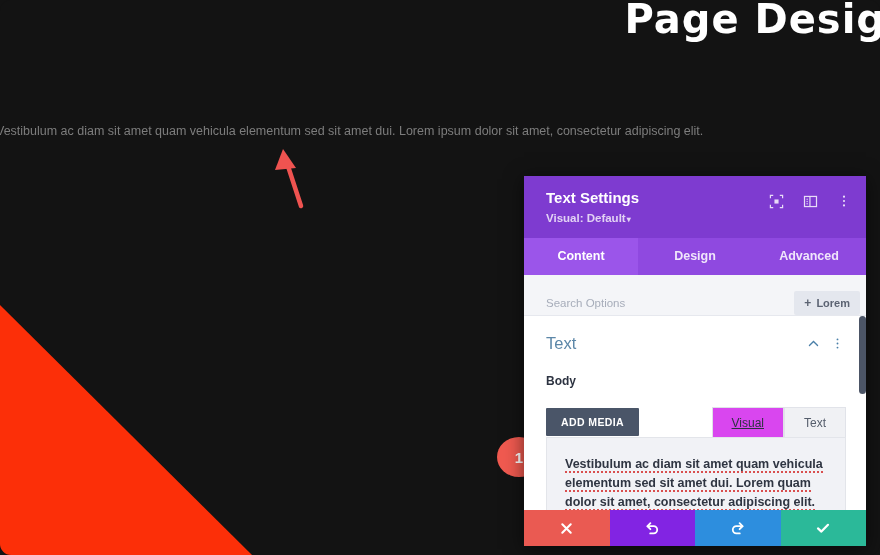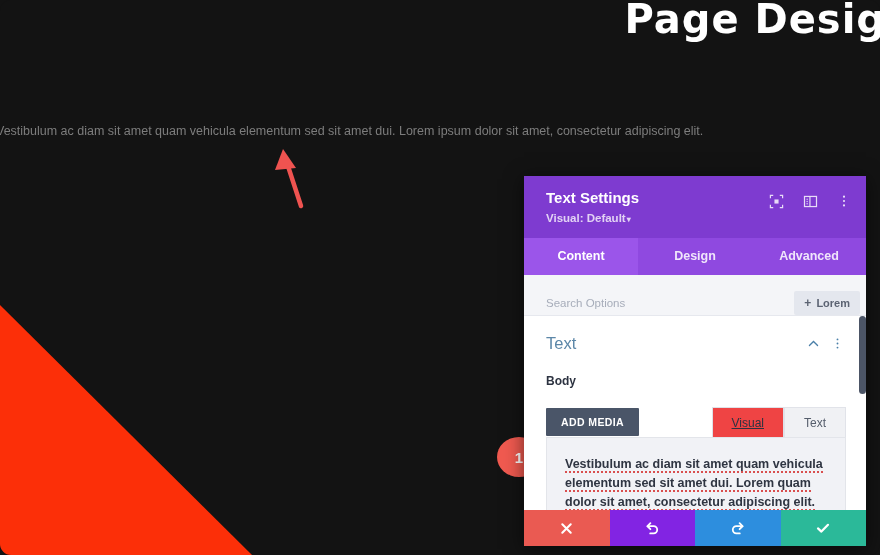--- a/index.html
+++ b/index.html
@@ -249,21 +249,21 @@
   .ed-tab {
     padding: 8px 19px 7px;
     font-size: 12px;
     color: #555d6b;
     cursor: pointer;
     background: #f0f1f4;
     border: 1px solid #e1e3e9;
     border-bottom: none;
   }
   .ed-tab.active {
-    background: #ef4444;
+    background: #d946ef;
     color: #2d3341;
     border-color: #dfe1e7;
     text-decoration: underline;
   }
 
   .editor-area {
     background: #f1f2f6;
     border: 1px solid #e3e5ea;
     padding: 17px 18px;
     height: 96px;

